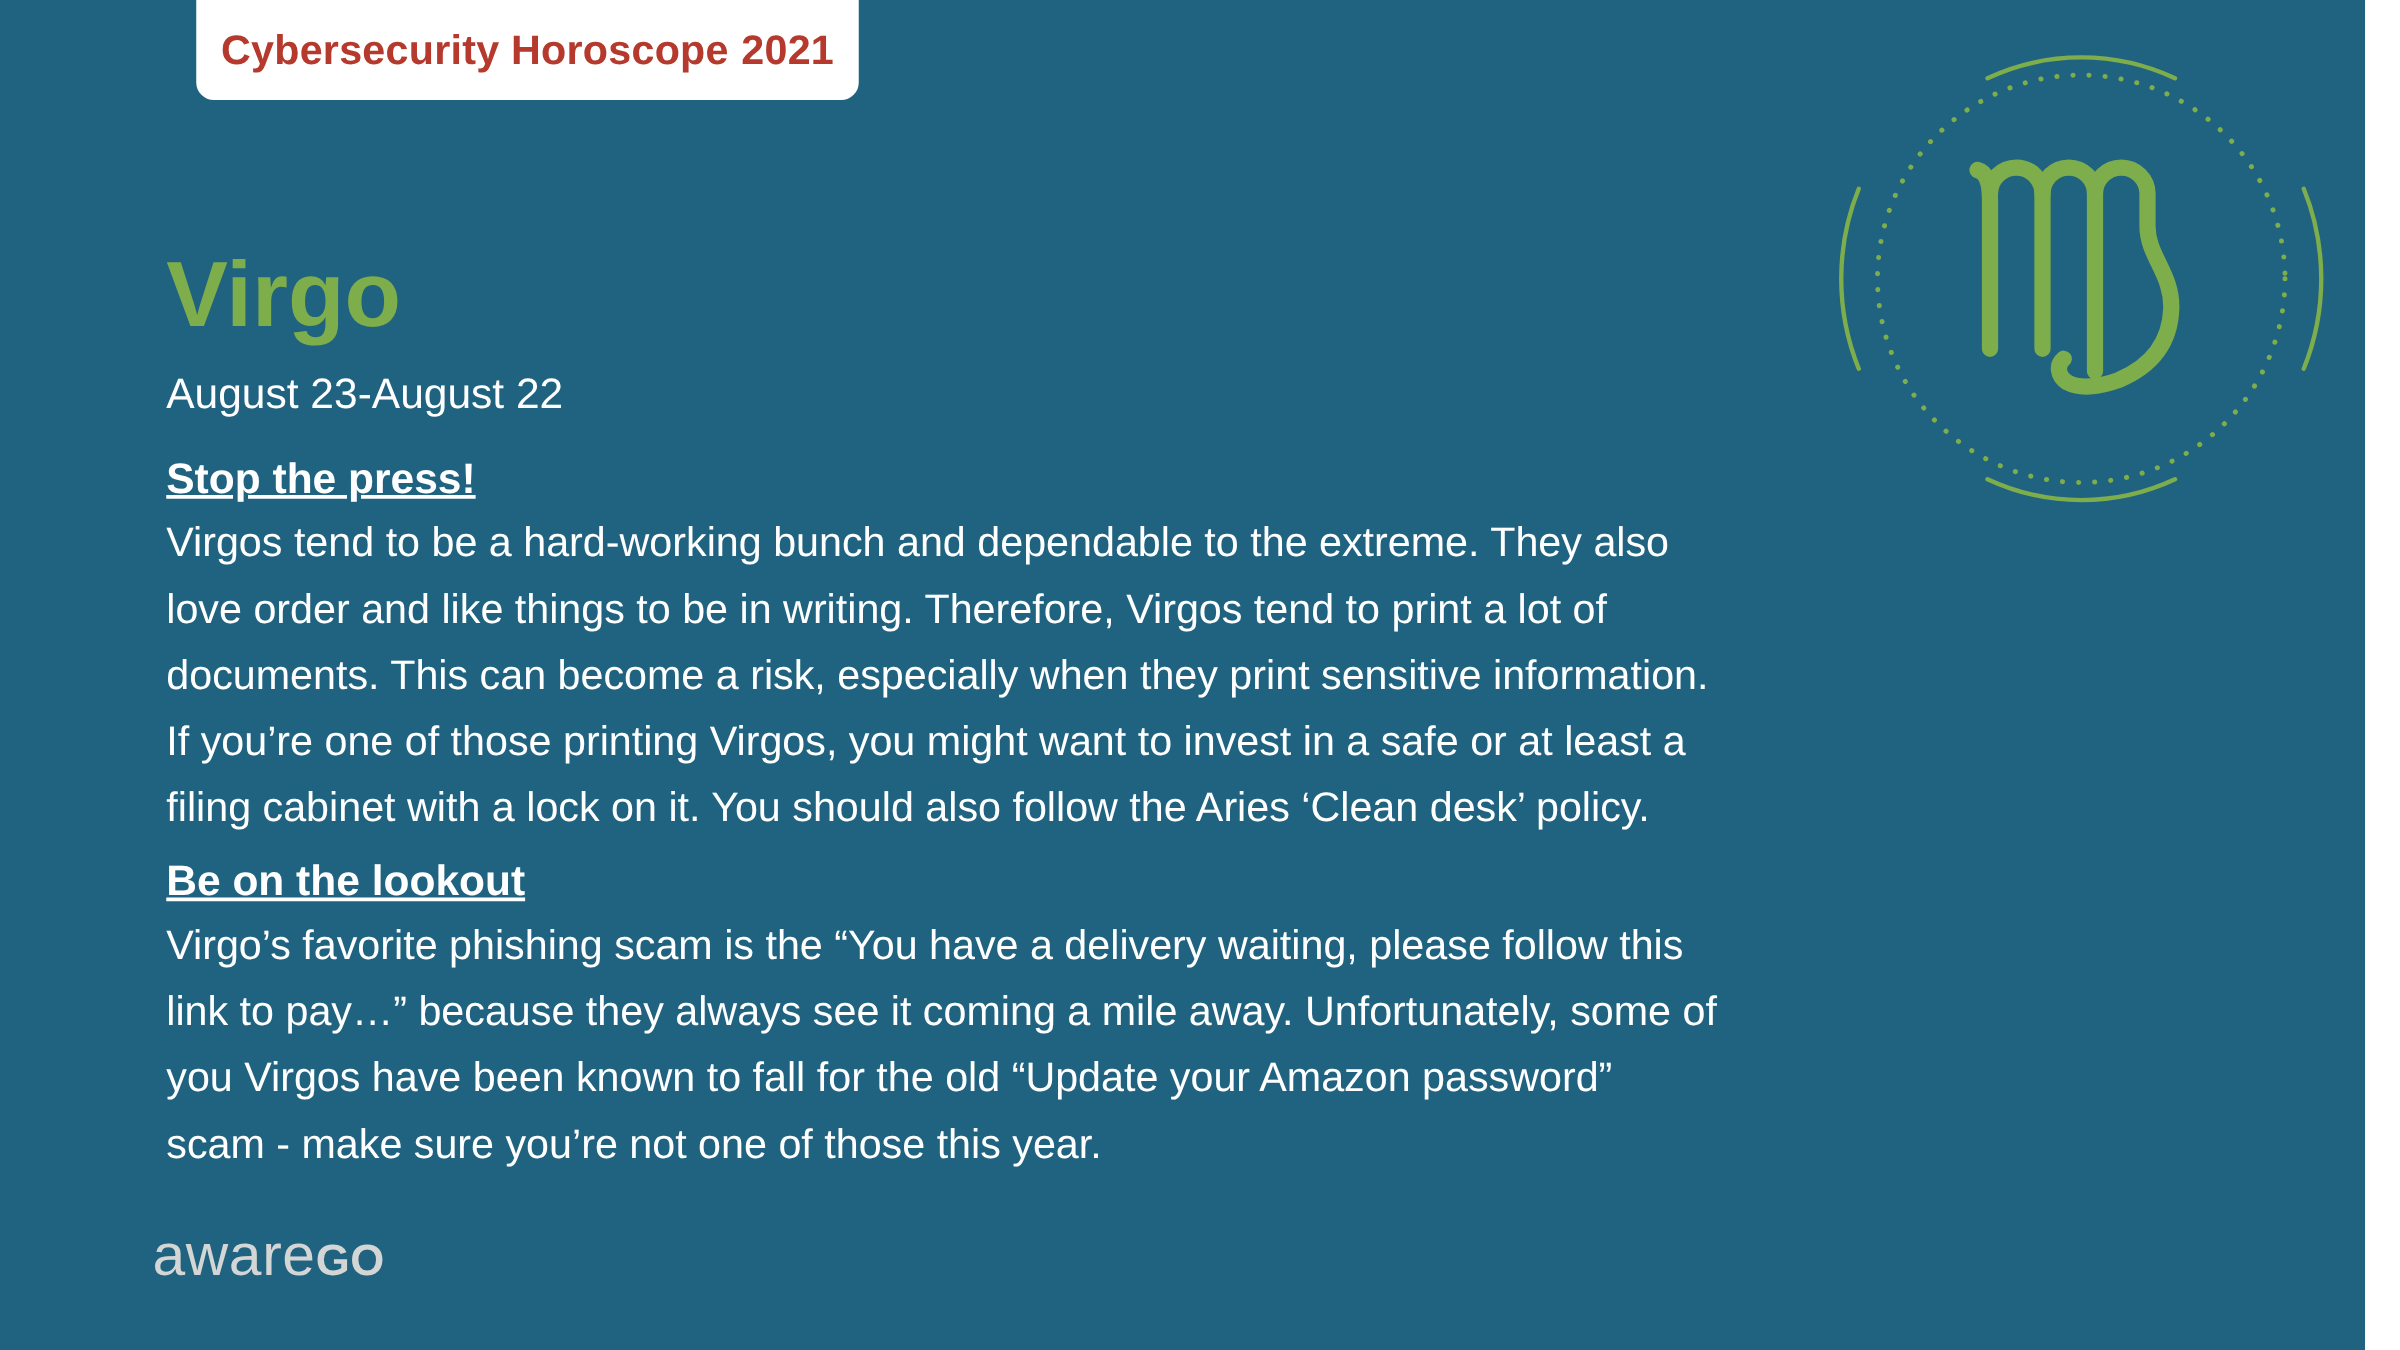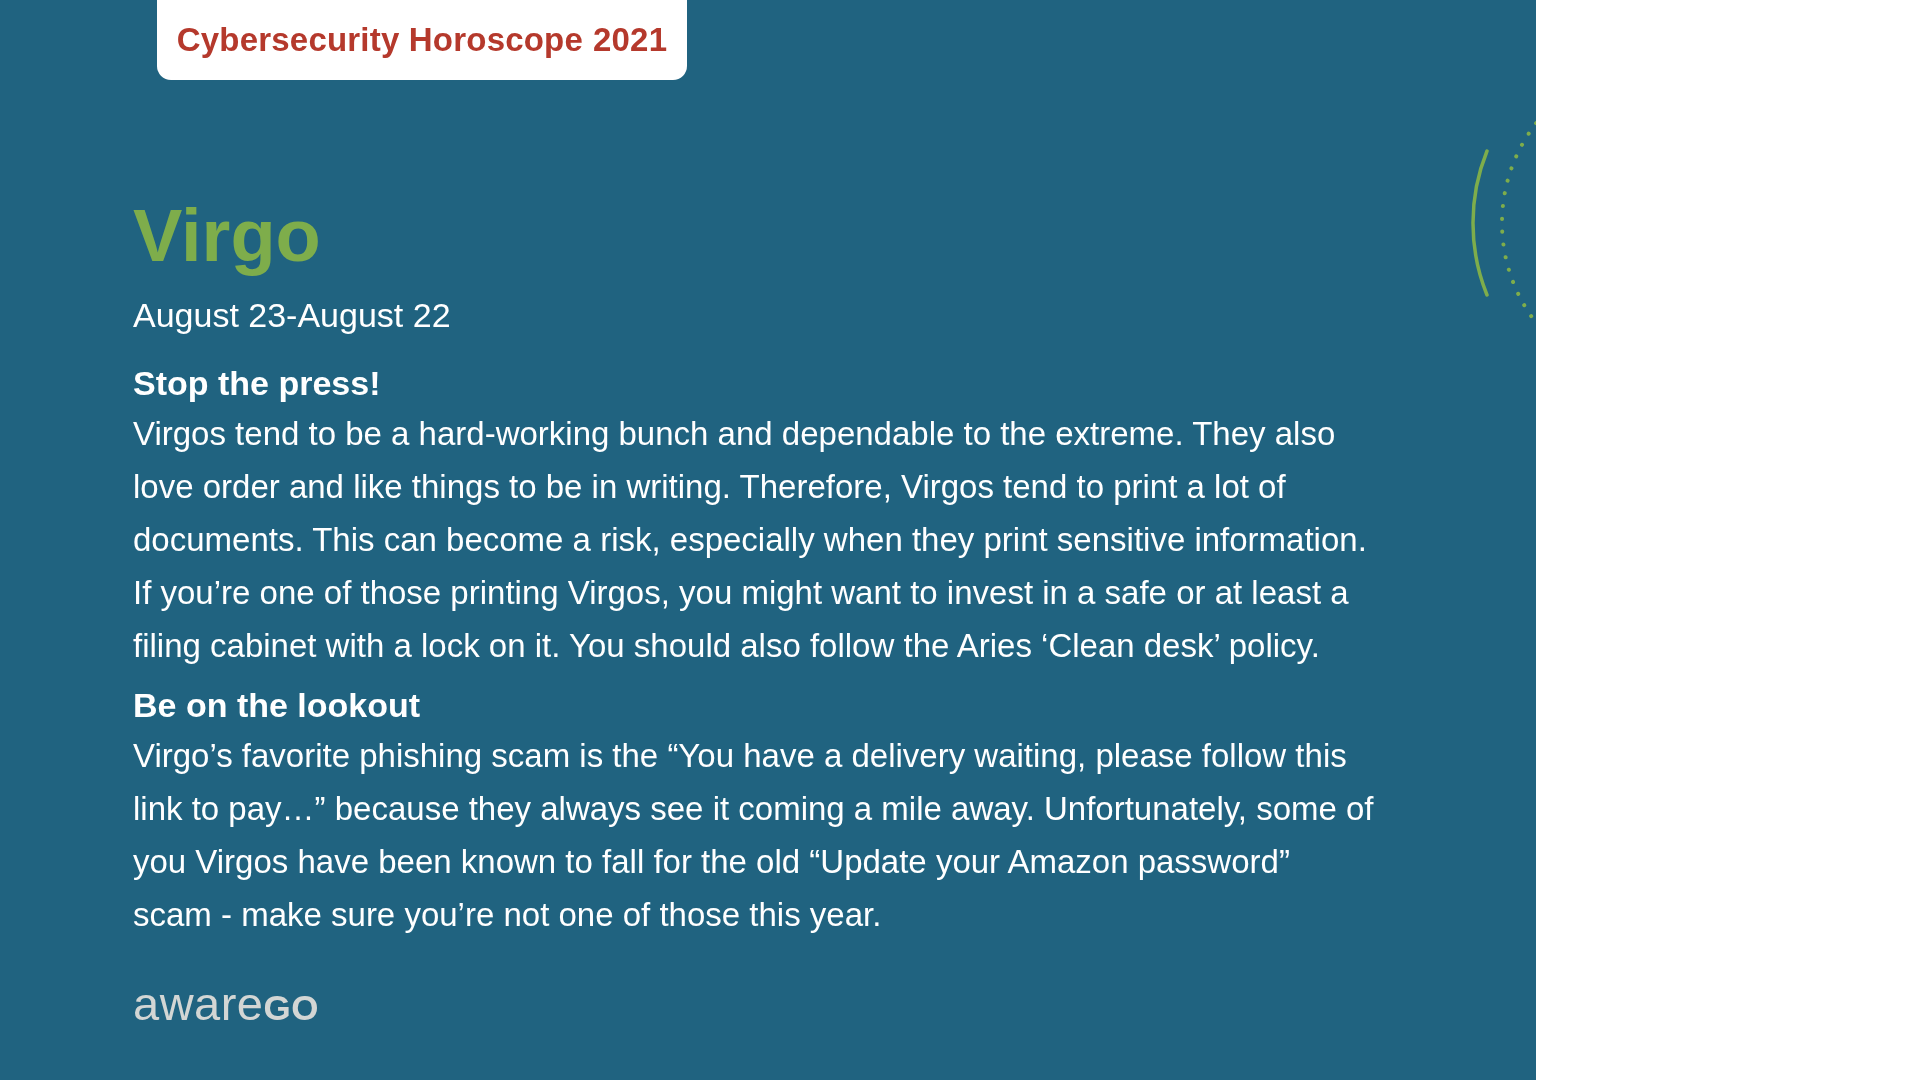--- a/index.html
+++ b/index.html
@@ -1,18 +1,18 @@
 <!DOCTYPE html>
 <html><head>
 <meta charset="utf-8">
 <style>
   html, body { margin: 0; padding: 0; }
   .canvas {
     position: relative;
-    width: 1536px;
+    width: 1892px;
     height: 1080px;
     background: #206380;
     overflow: hidden;
     font-family: "Liberation Sans", "DejaVu Sans", sans-serif;
   }
 
   
   .badge {
     position: absolute;
     left: 157px;
@@ -70,34 +70,35 @@
   }
   .section { position: absolute; left: 0; width: 1480px; }
   .section-1 { top: 360px; }
   .section-2 { top: 682px; }
   .section h2 {
     margin: 0;
     font-size: 34px;
     font-weight: 700;
     line-height: 47px;
     color: #ffffff;
+    text-decoration: underline;
   }
   .section p {
     margin: 0;
     font-size: 33px;
     font-weight: 400;
     line-height: 53px;
     color: #ffffff;
     white-space: pre-line;
   }
 
   
   .logo {
     position: absolute;
-    left: 133px;
+    left: 122px;
     top: 978px;
     color: #d3d6d4;
     font-size: 47px;
     line-height: 1.1;
     letter-spacing: 0.5px;
     white-space: nowrap;
   }
   .logo .logo-light { font-weight: 400; }
   .logo .logo-bold { font-weight: 700; font-size: 35px; }
 </style>

